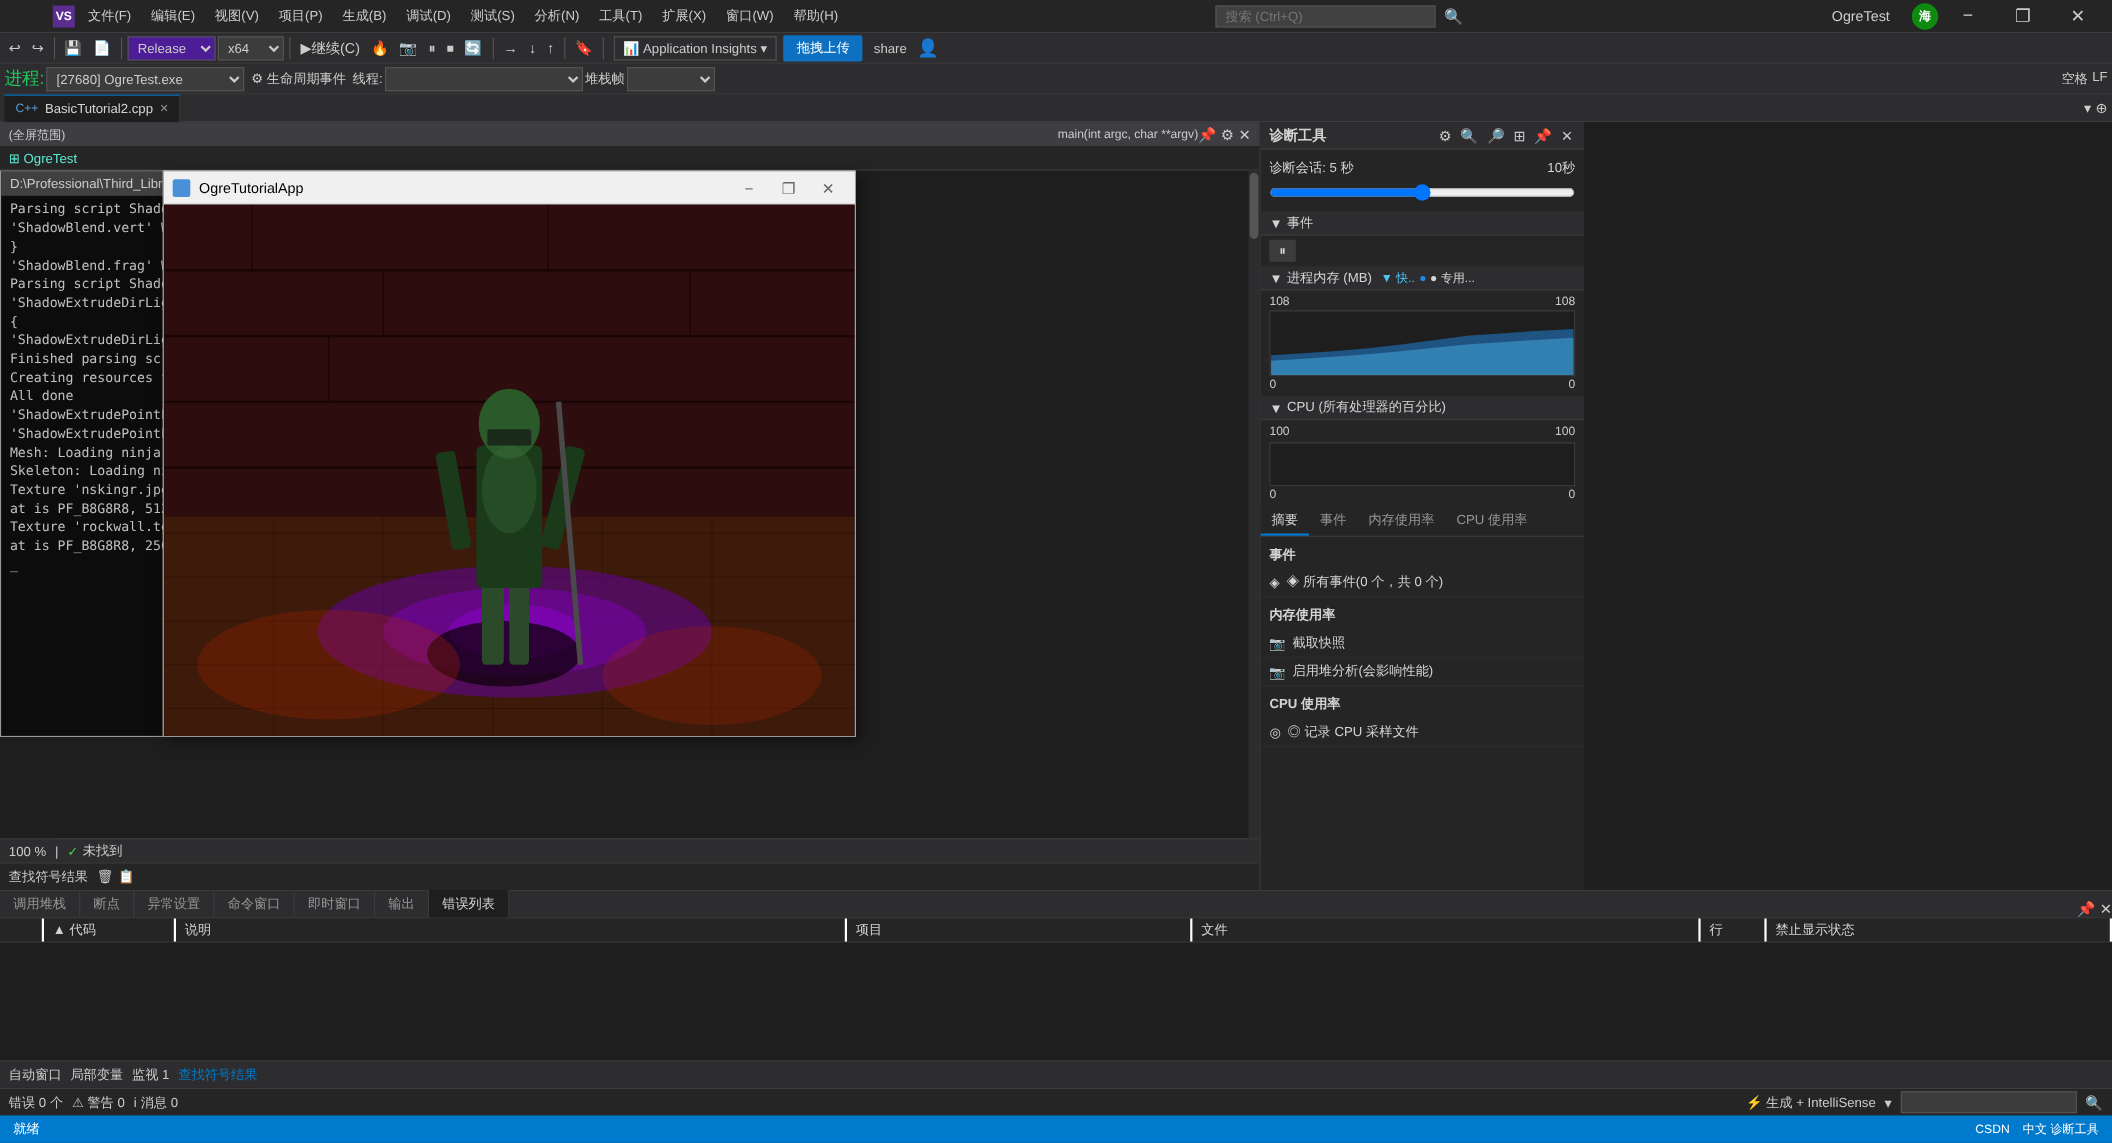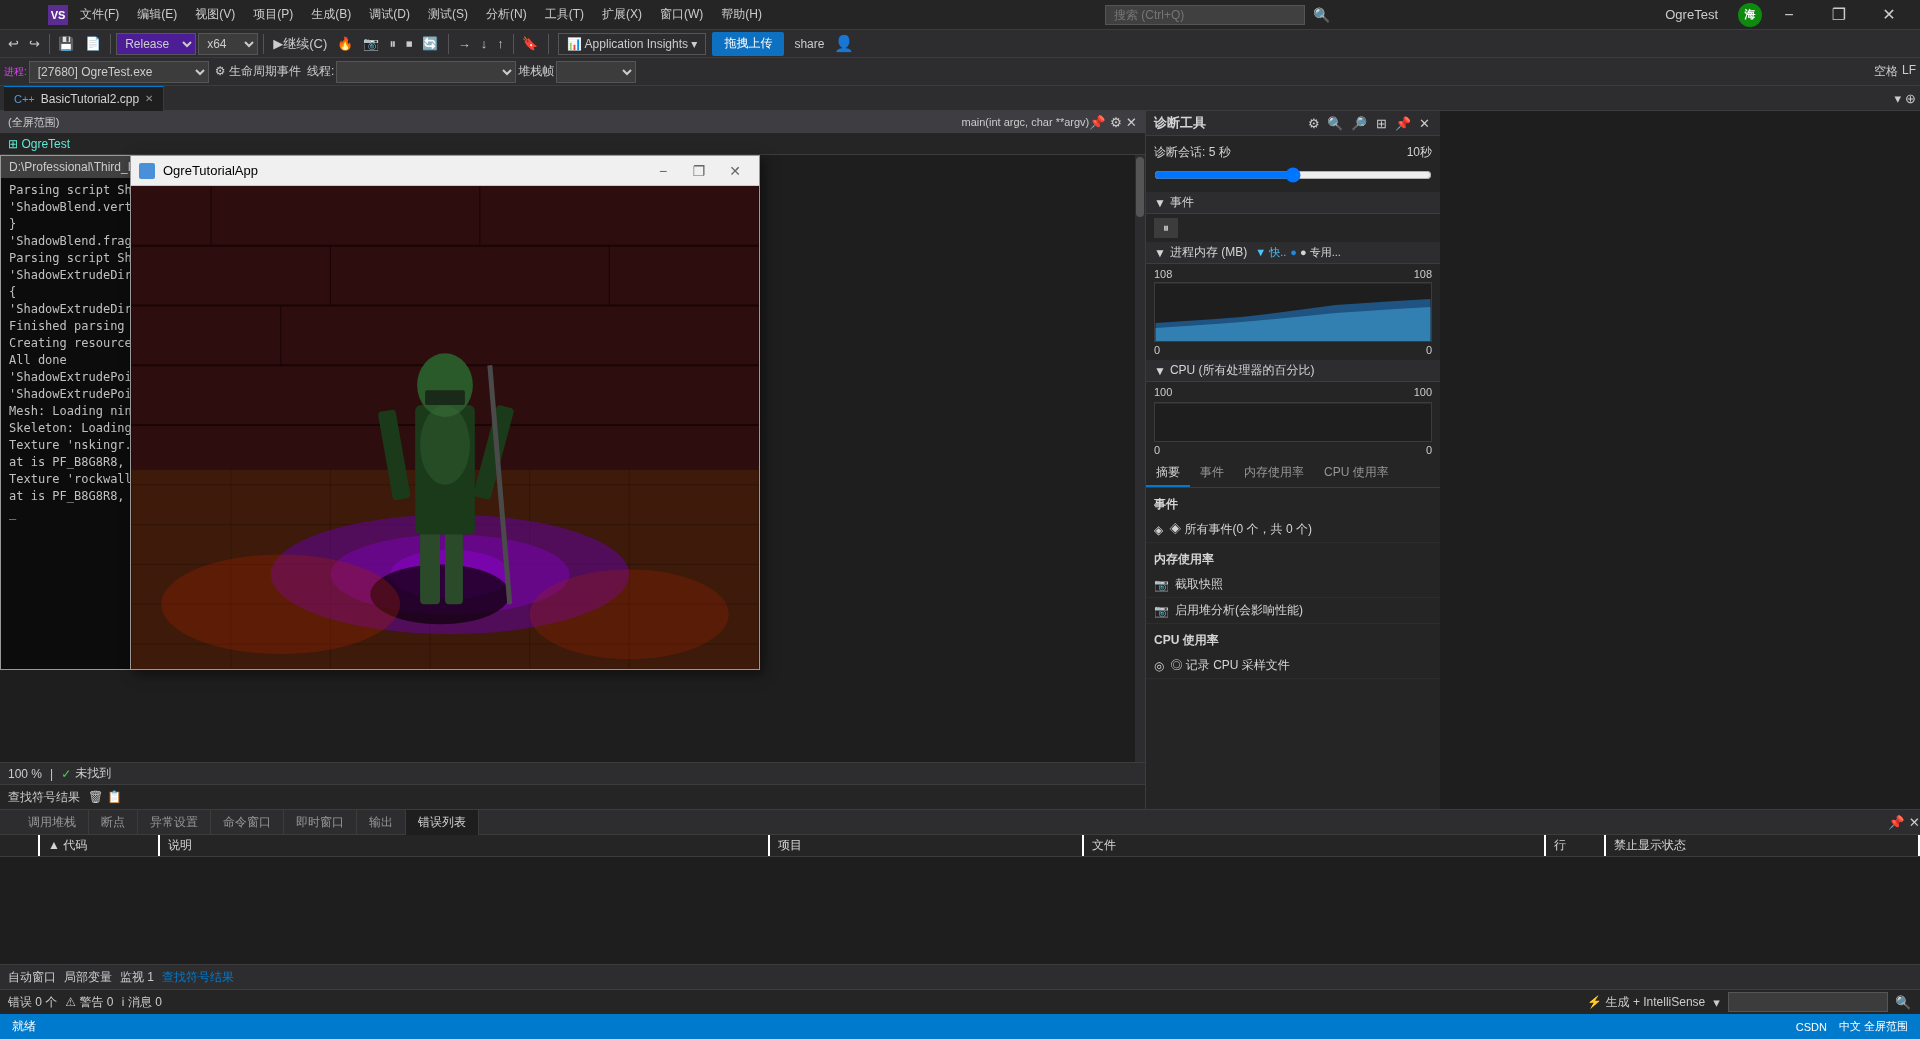--- a/index.html
+++ b/index.html
@@ -61,29 +61,29 @@
     .diag-tab.active { color: #d4d4d4; border-bottom: 2px solid #007acc; }
 
     
     .diag-item { display: flex; align-items: center; height: 26px; padding: 0 8px; font-size: 12px; color: #d4d4d4; cursor: pointer; gap: 6px; border-bottom: 1px solid #2d2d30; }
 
     
     .status-bar { height: 25px; background: #007acc; display: flex; align-items: center; padding: 0 12px; gap: 8px; font-size: 12px; color: white; }
 
     
     .bottom-panel { height: 180px; background: #1e1e1e; border-top: 1px solid #3c3c3c; display: flex; flex-direction: column; }
-    .bottom-tabs { display: flex; align-items: center; height: 25px; background: #2d2d30; border-bottom: 1px solid #3c3c3c; padding-left: 16px; }
+    .bottom-tabs { display: flex; align-items: flex-end; height: 25px; background: #2d2d30; border-bottom: 1px solid #3c3c3c; }
     .bottom-tab { padding: 0 12px; height: 25px; display: flex; align-items: center; font-size: 12px; color: #969696; cursor: pointer; border-right: 1px solid #3c3c3c; }
     .bottom-tab.active { color: #d4d4d4; background: #1e1e1e; }
     .bottom-table-header { display: flex; background: #252526; border-bottom: 1px solid #3c3c3c; height: 22px; align-items: center; }
     .bottom-table-col { padding: 0 8px; font-size: 12px; color: #d4d4d4; border-right: 2px solid #ffffff; height: 100%; display: flex; align-items: center; }
     .bottom-toolbar { display: flex; align-items: center; height: 25px; background: #2d2d30; border-top: 1px solid #3c3c3c; padding: 0 8px; gap: 8px; }
 
     
-    .ogre-window { position: absolute; top: 0; left: 130px; width: 630px; height: 515px; background: #f0f0f0; border: 1px solid #999; box-shadow: 4px 4px 12px rgba(0,0,0,0.5); z-index: 10; }
+    .ogre-window { position: absolute; top: 0; left: 148px; width: 630px; height: 515px; background: #f0f0f0; border: 1px solid #999; box-shadow: 4px 4px 12px rgba(0,0,0,0.5); z-index: 10; }
     .ogre-titlebar { display: flex; align-items: center; height: 30px; background: #f0f0f0; border-bottom: 1px solid #ccc; padding: 0 8px; }
     .ogre-icon { width: 16px; height: 16px; background: #4a90d9; margin-right: 8px; border-radius: 2px; }
     .ogre-title { flex: 1; font-size: 13px; color: #000; }
     .ogre-winbtns { display: flex; gap: 4px; }
     .ogre-winbtn { width: 32px; height: 22px; background: transparent; border: none; cursor: pointer; display: flex; align-items: center; justify-content: center; font-size: 14px; color: #666; }
     .ogre-canvas { width: 100%; height: calc(100% - 30px); background: #1a0a0a; overflow: hidden; position: relative; }
 
     
     .console-window { position: absolute; top: 0; left: 0; width: 580px; height: 515px; background: #0c0c0c; border: 1px solid #999; z-index: 9; }
     .console-titlebar { display: flex; align-items: center; height: 22px; background: #404040; padding: 0 8px; }
@@ -166,21 +166,21 @@
   <button class="app-insights-btn">
     <span>📊</span>
     <span>Application Insights</span> ▾
   </button>
   <button class="upload-btn">拖拽上传</button>
   <button class="share-btn">share</button>
   <span style="font-size:16px;cursor:pointer;">👤</span>
 </div>
 
 <div class="toolbar2">
-  <span style="font-size:10px;color:#d946ef;">进程:</span>
+  <span style="font-size:16px;color:#22c55e;">进程:</span>
   <select class="process-select">
     <option>[27680] OgreTest.exe</option>
   </select>
   <button class="lifecycle-btn">
     <span>⚙</span>
     <span>生命周期事件</span>
   </button>
   <span style="font-size:12px;color:#ccc;">线程:</span>
   <select class="thread-select">
     <option></option>
@@ -568,15 +568,15 @@
     <button style="background:transparent;border:none;color:#ccc;cursor:pointer;font-size:13px;">▾</button>
     <input type="text" style="background: rgb(60, 60, 60); border: 1px solid rgb(85, 85, 85); color: rgb(204, 204, 204); padding: 1px 6px; font-size: 12px; height: 20px; width: 160px;">
     <button style="background:transparent;border:none;color:#ccc;cursor:pointer;font-size:13px;">🔍</button>
   </div>
 </div>
 
 <div class="status-bar">
   <span>就绪</span>
   <div style="margin-left:auto;display:flex;align-items:center;gap:12px;">
     <span style="font-size:11px;">CSDN</span>
-    <span style="font-size:11px;">中文 全屏范围</span>
+    <span style="font-size:11px;">中文 诊断工具</span>
   </div>
 </div>
 
 </body></html>

